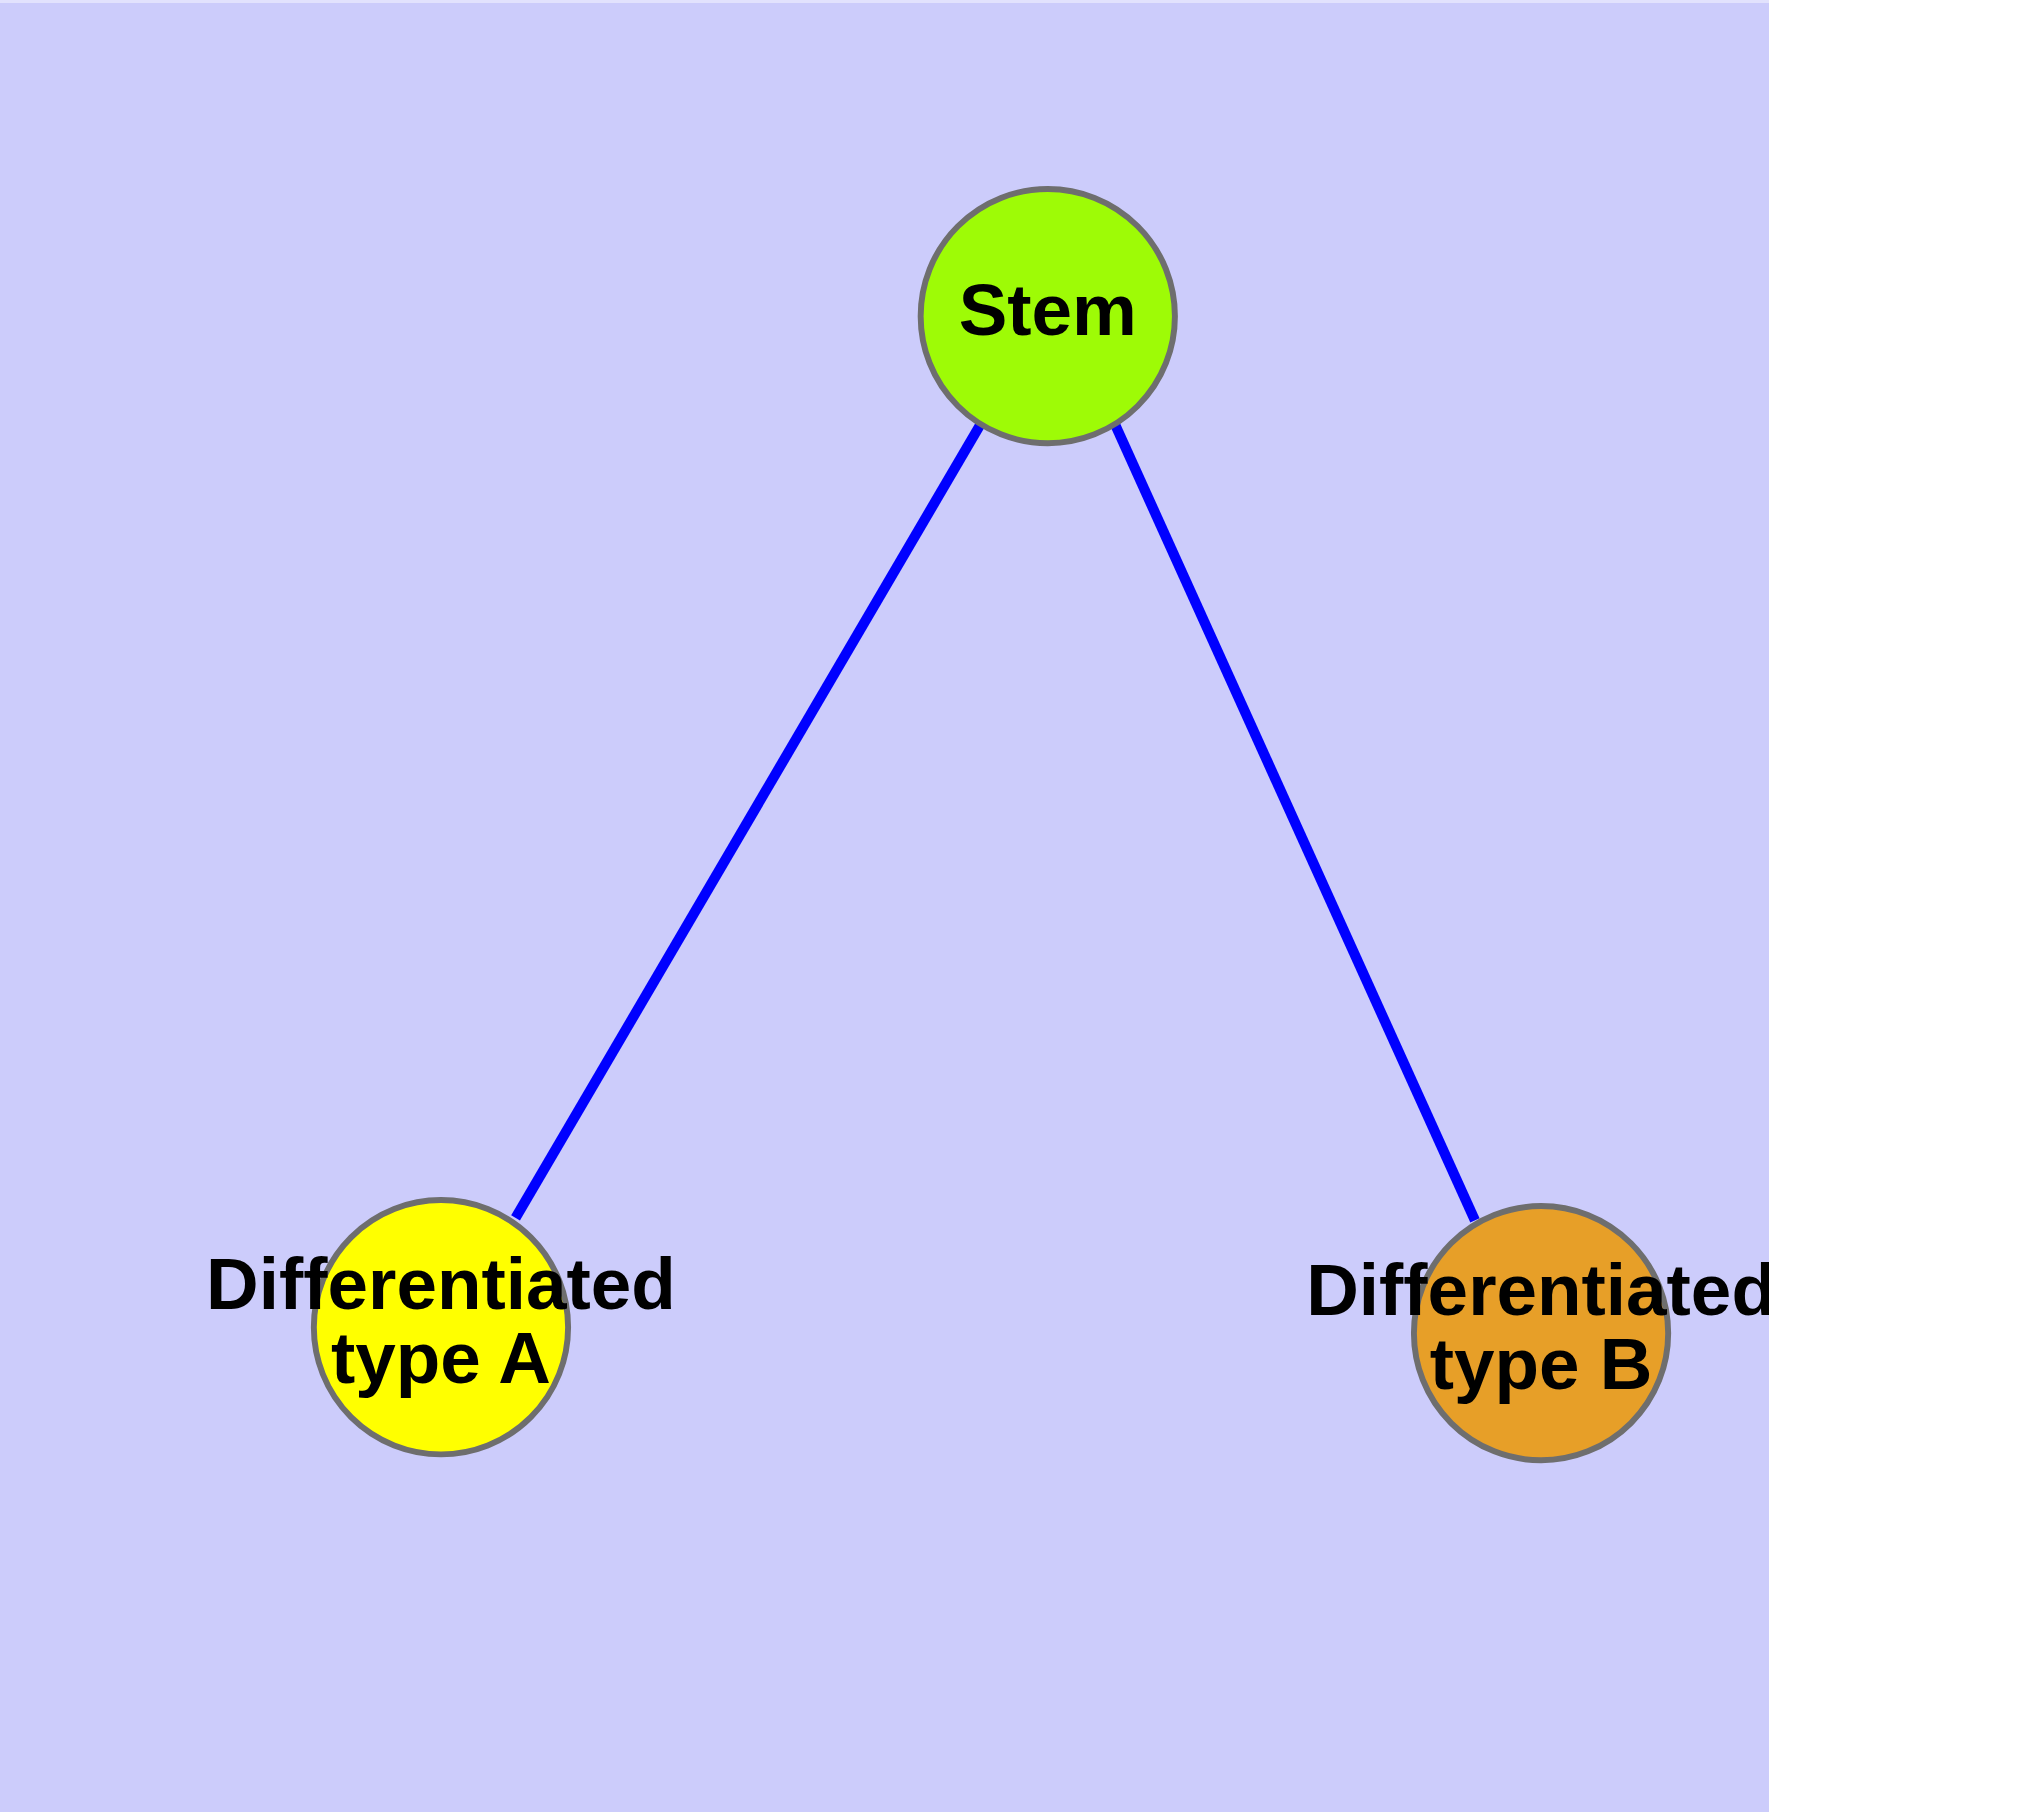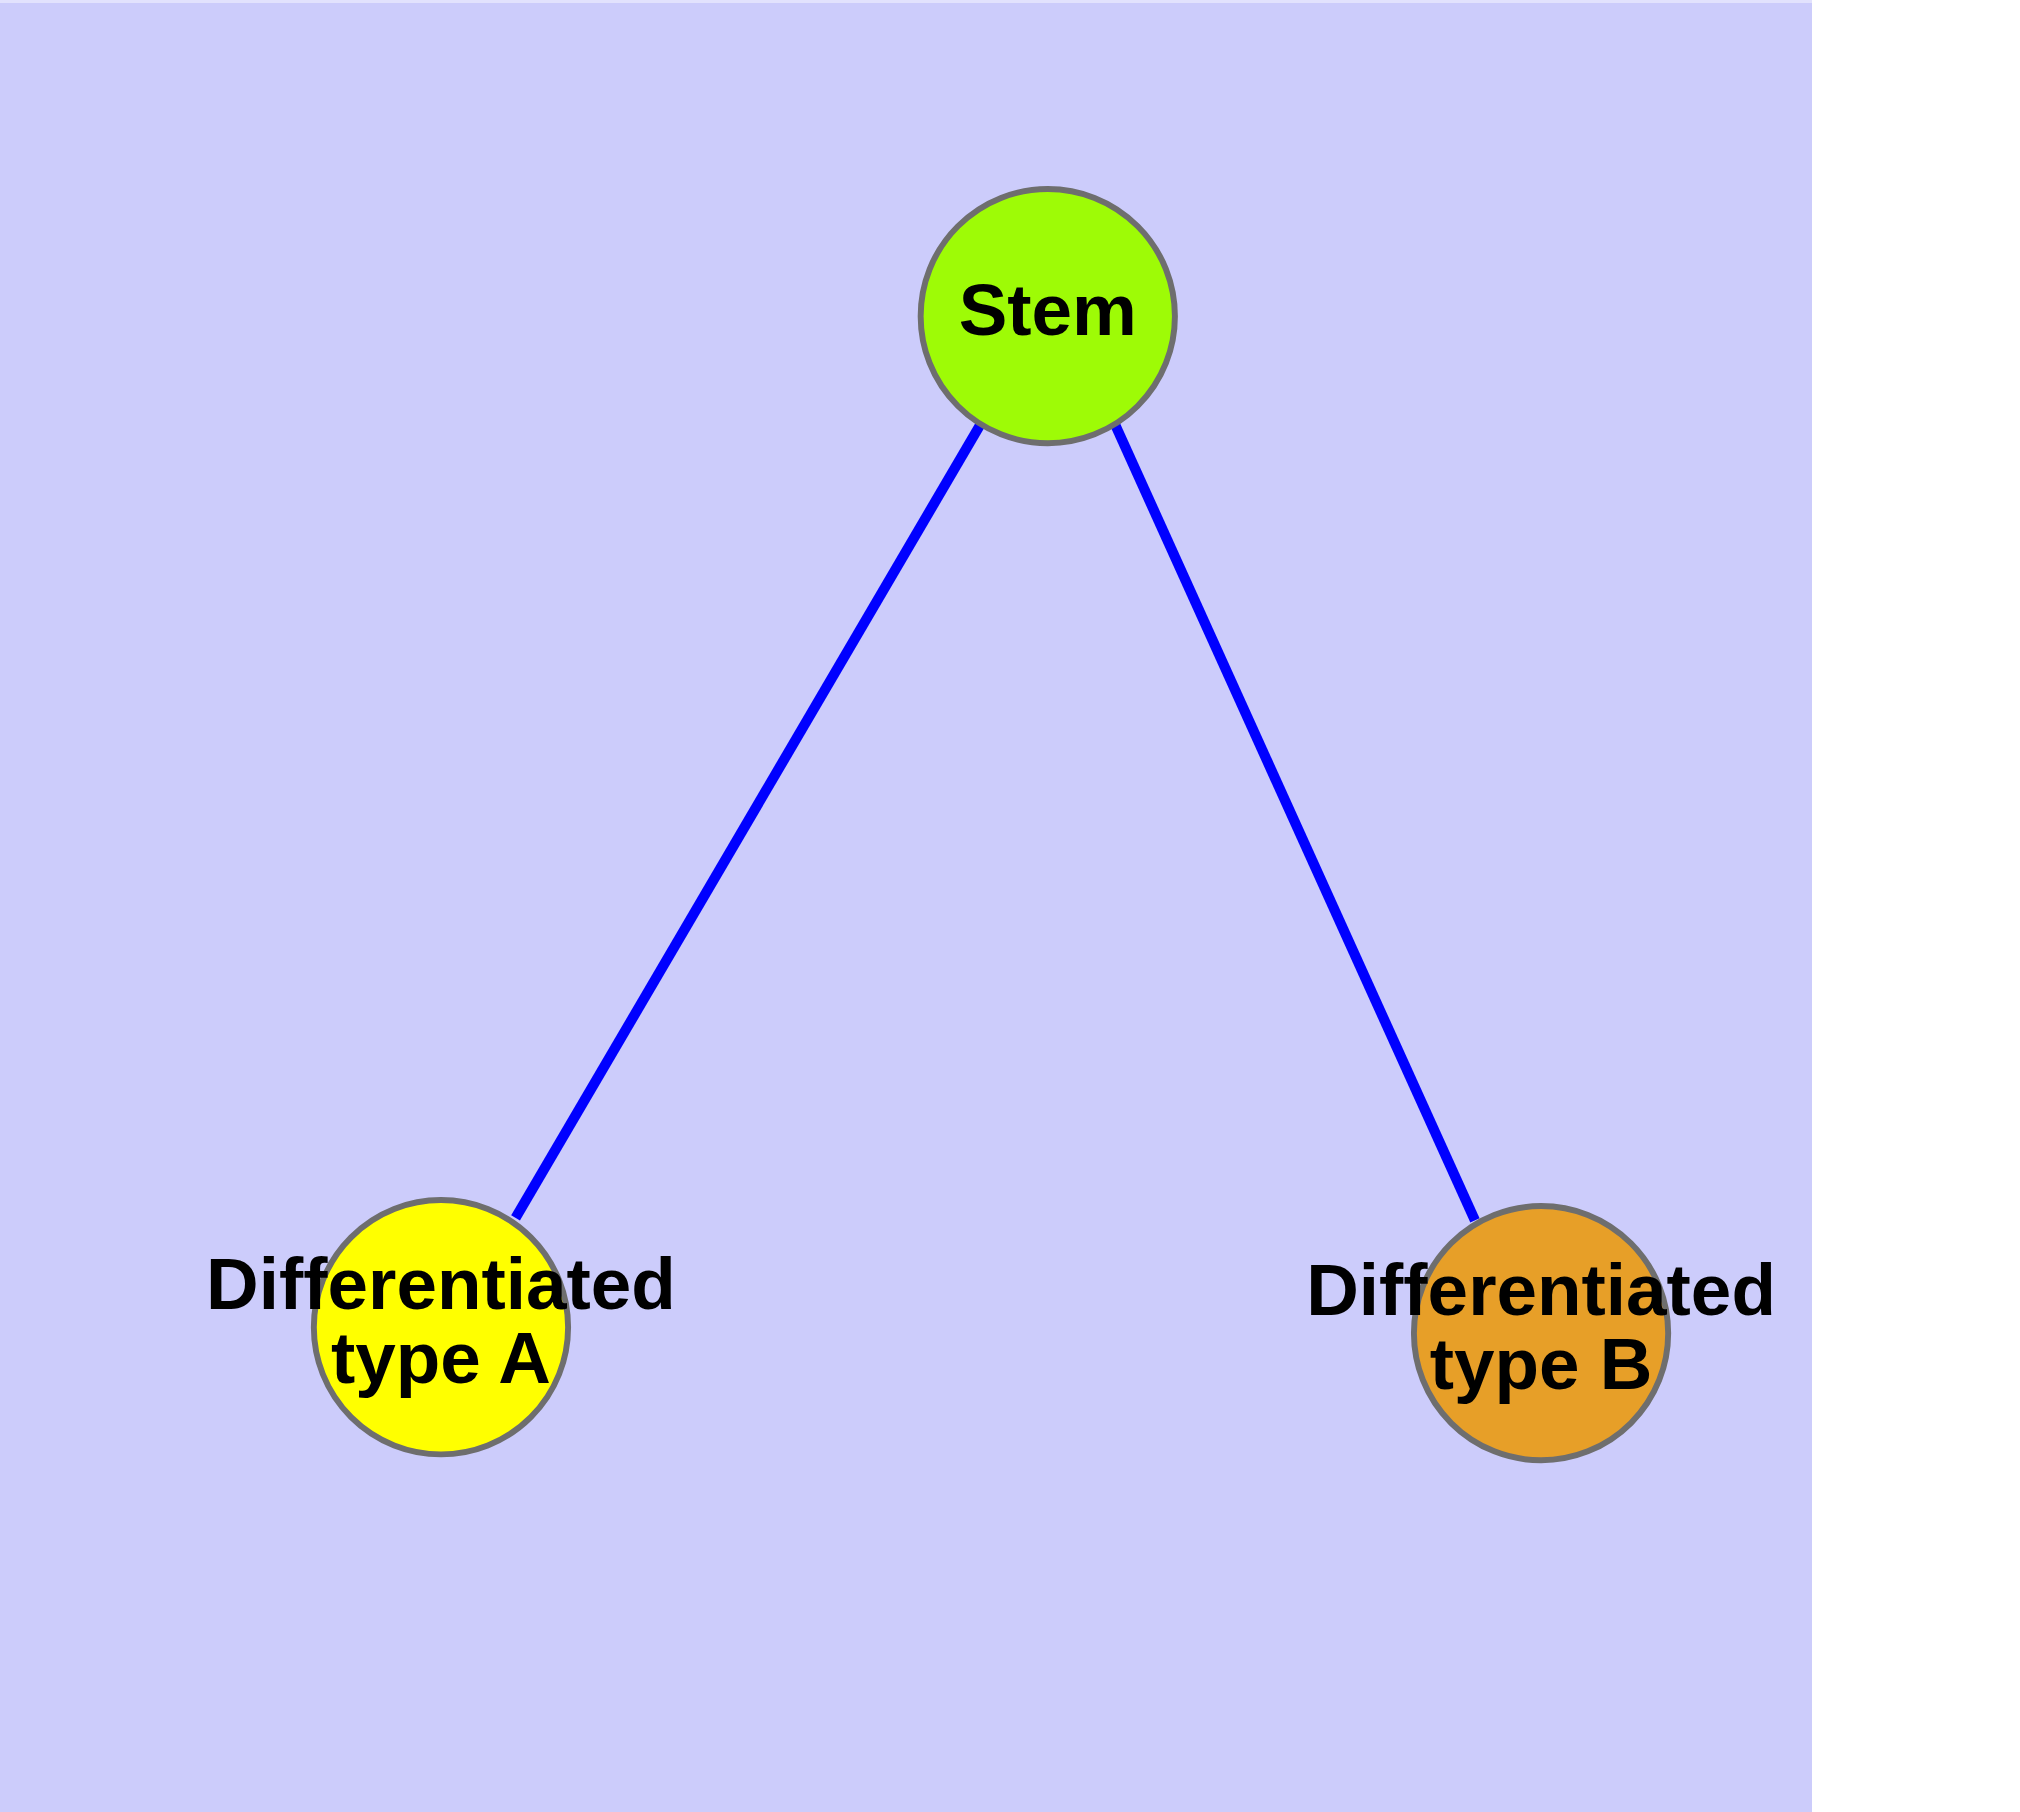--- a/index.html
+++ b/index.html
@@ -41,21 +41,21 @@
     left: 0;
     top: 0;
     width: 2021px;
     height: 3.4px;
     background: #e2e2fd;
   }
 </style>
 </head>
 <body>
 
-<div id="canvas" style="background: rgb(204, 204, 251); width: 1769px; height: 1812px; padding-left: 43px;">
+<div id="canvas" style="background: rgb(204, 204, 251); width: 1769px; height: 1812px;">
   <div class="top-strip"></div>
 
   <svg id="graph-svg" viewBox="0 0 2384 2138" xmlns="http://www.w3.org/2000/svg" style="width: 2021px; height: 1812px;">
 
     <g id="edges-group">
       <line class="edge-line" id="edge-0" x1="1157" y1="500" x2="608" y2="1437" stroke="#0000ff" stroke-width="12"></line>
       <line class="edge-line" id="edge-1" x1="1315" y1="500" x2="1740" y2="1440" stroke="#0000ff" stroke-width="12"></line>
     </g>
 
     <g id="nodes-group">

